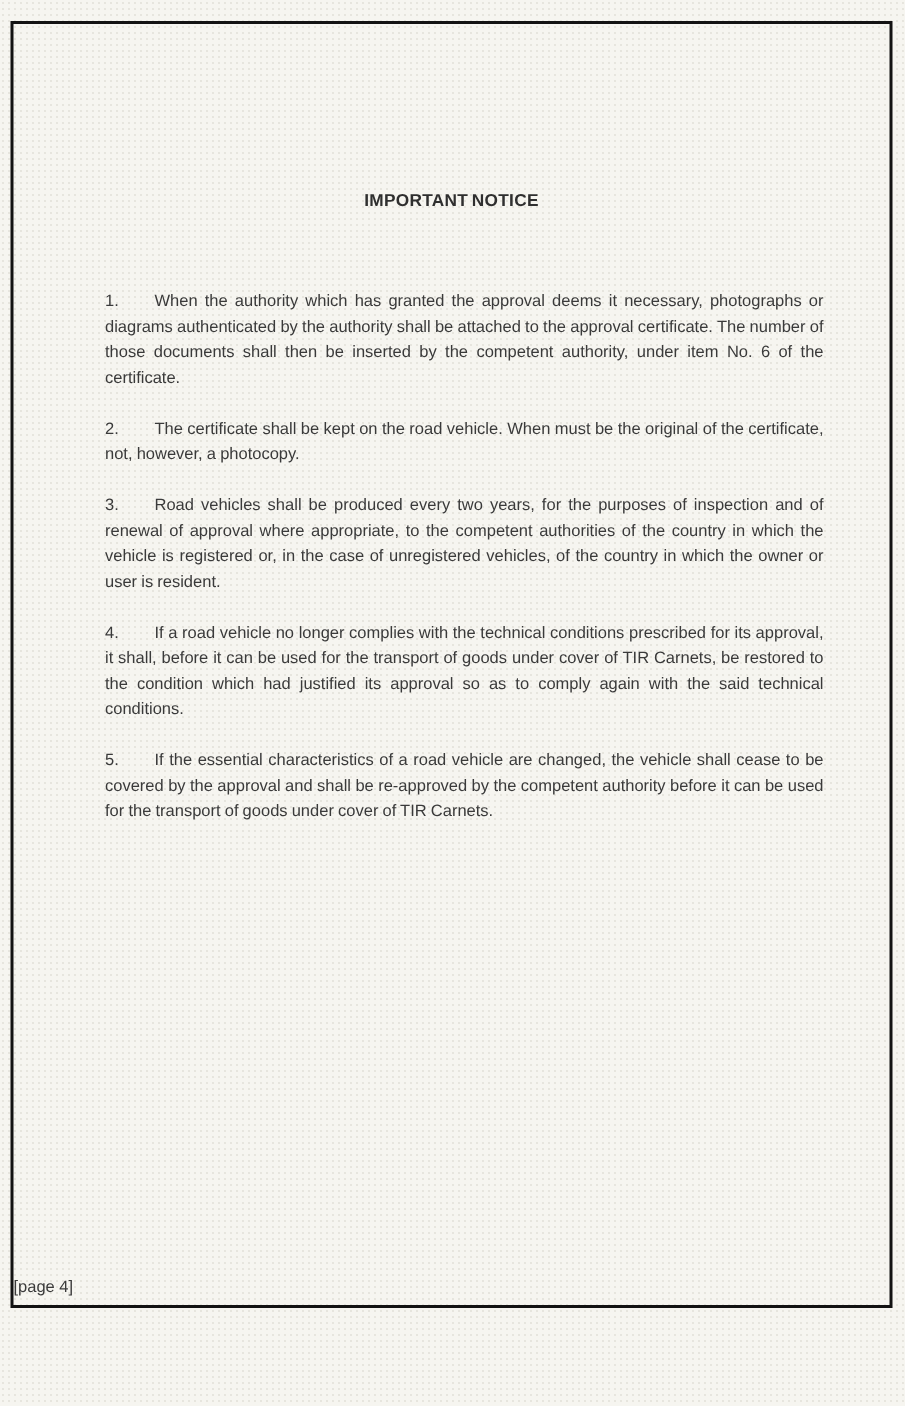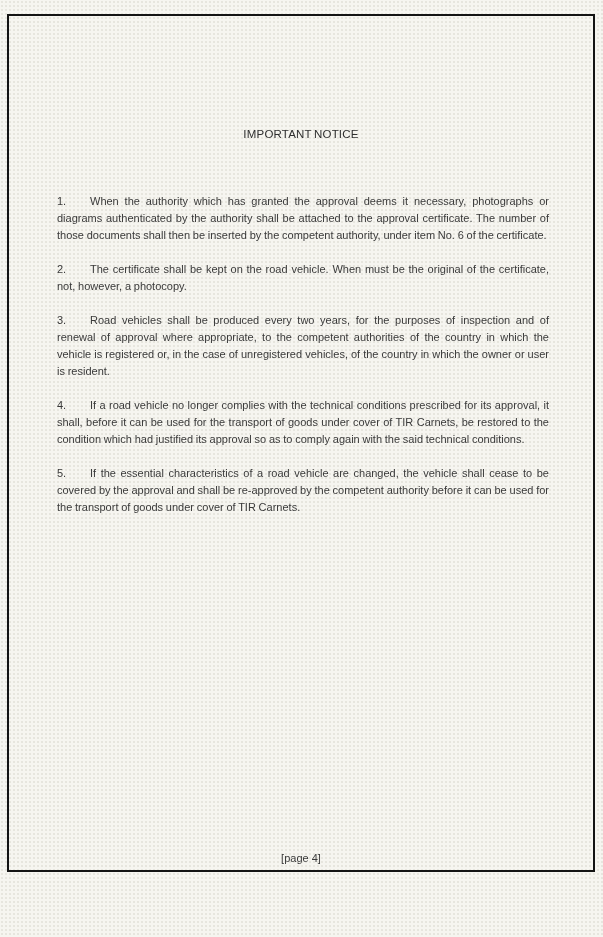--- a/index.html
+++ b/index.html
@@ -22,46 +22,45 @@
     top: 14px;
     width: 584px;
     height: 854px;
     border: 2px solid #131313;
     box-sizing: content-box;
   }
   .page-title {
     margin: 112px 0 0 0;
     text-align: center;
     font-size: 11.5px;
-    font-weight: normal;
+    font-weight: bold;
     letter-spacing: 0.2px;
     word-spacing: -1px;
     color: #2f2f2f;
   }
   .content {
     margin: 53px 44px 0 48px;
   }
   .para {
-    margin: 0 0 17px 0;
+    margin: 0 0 17px 13px;
     font-size: 11px;
     line-height: 17px;
     text-align: justify;
     color: #3a3a3a;
     word-spacing: -0.3px;
   }
   .para-number {
     display: inline-block;
     width: 33px;
   }
   .page-footer {
     position: absolute;
     left: 0;
     bottom: 6px;
     width: 100%;
-    text-align: center;
     font-size: 11px;
     color: #3a3a3a;
   }
 </style>
 </head>
 <body>
 
 <div class="page-frame">
 
   <h1 class="page-title">IMPORTANT NOTICE</h1>

